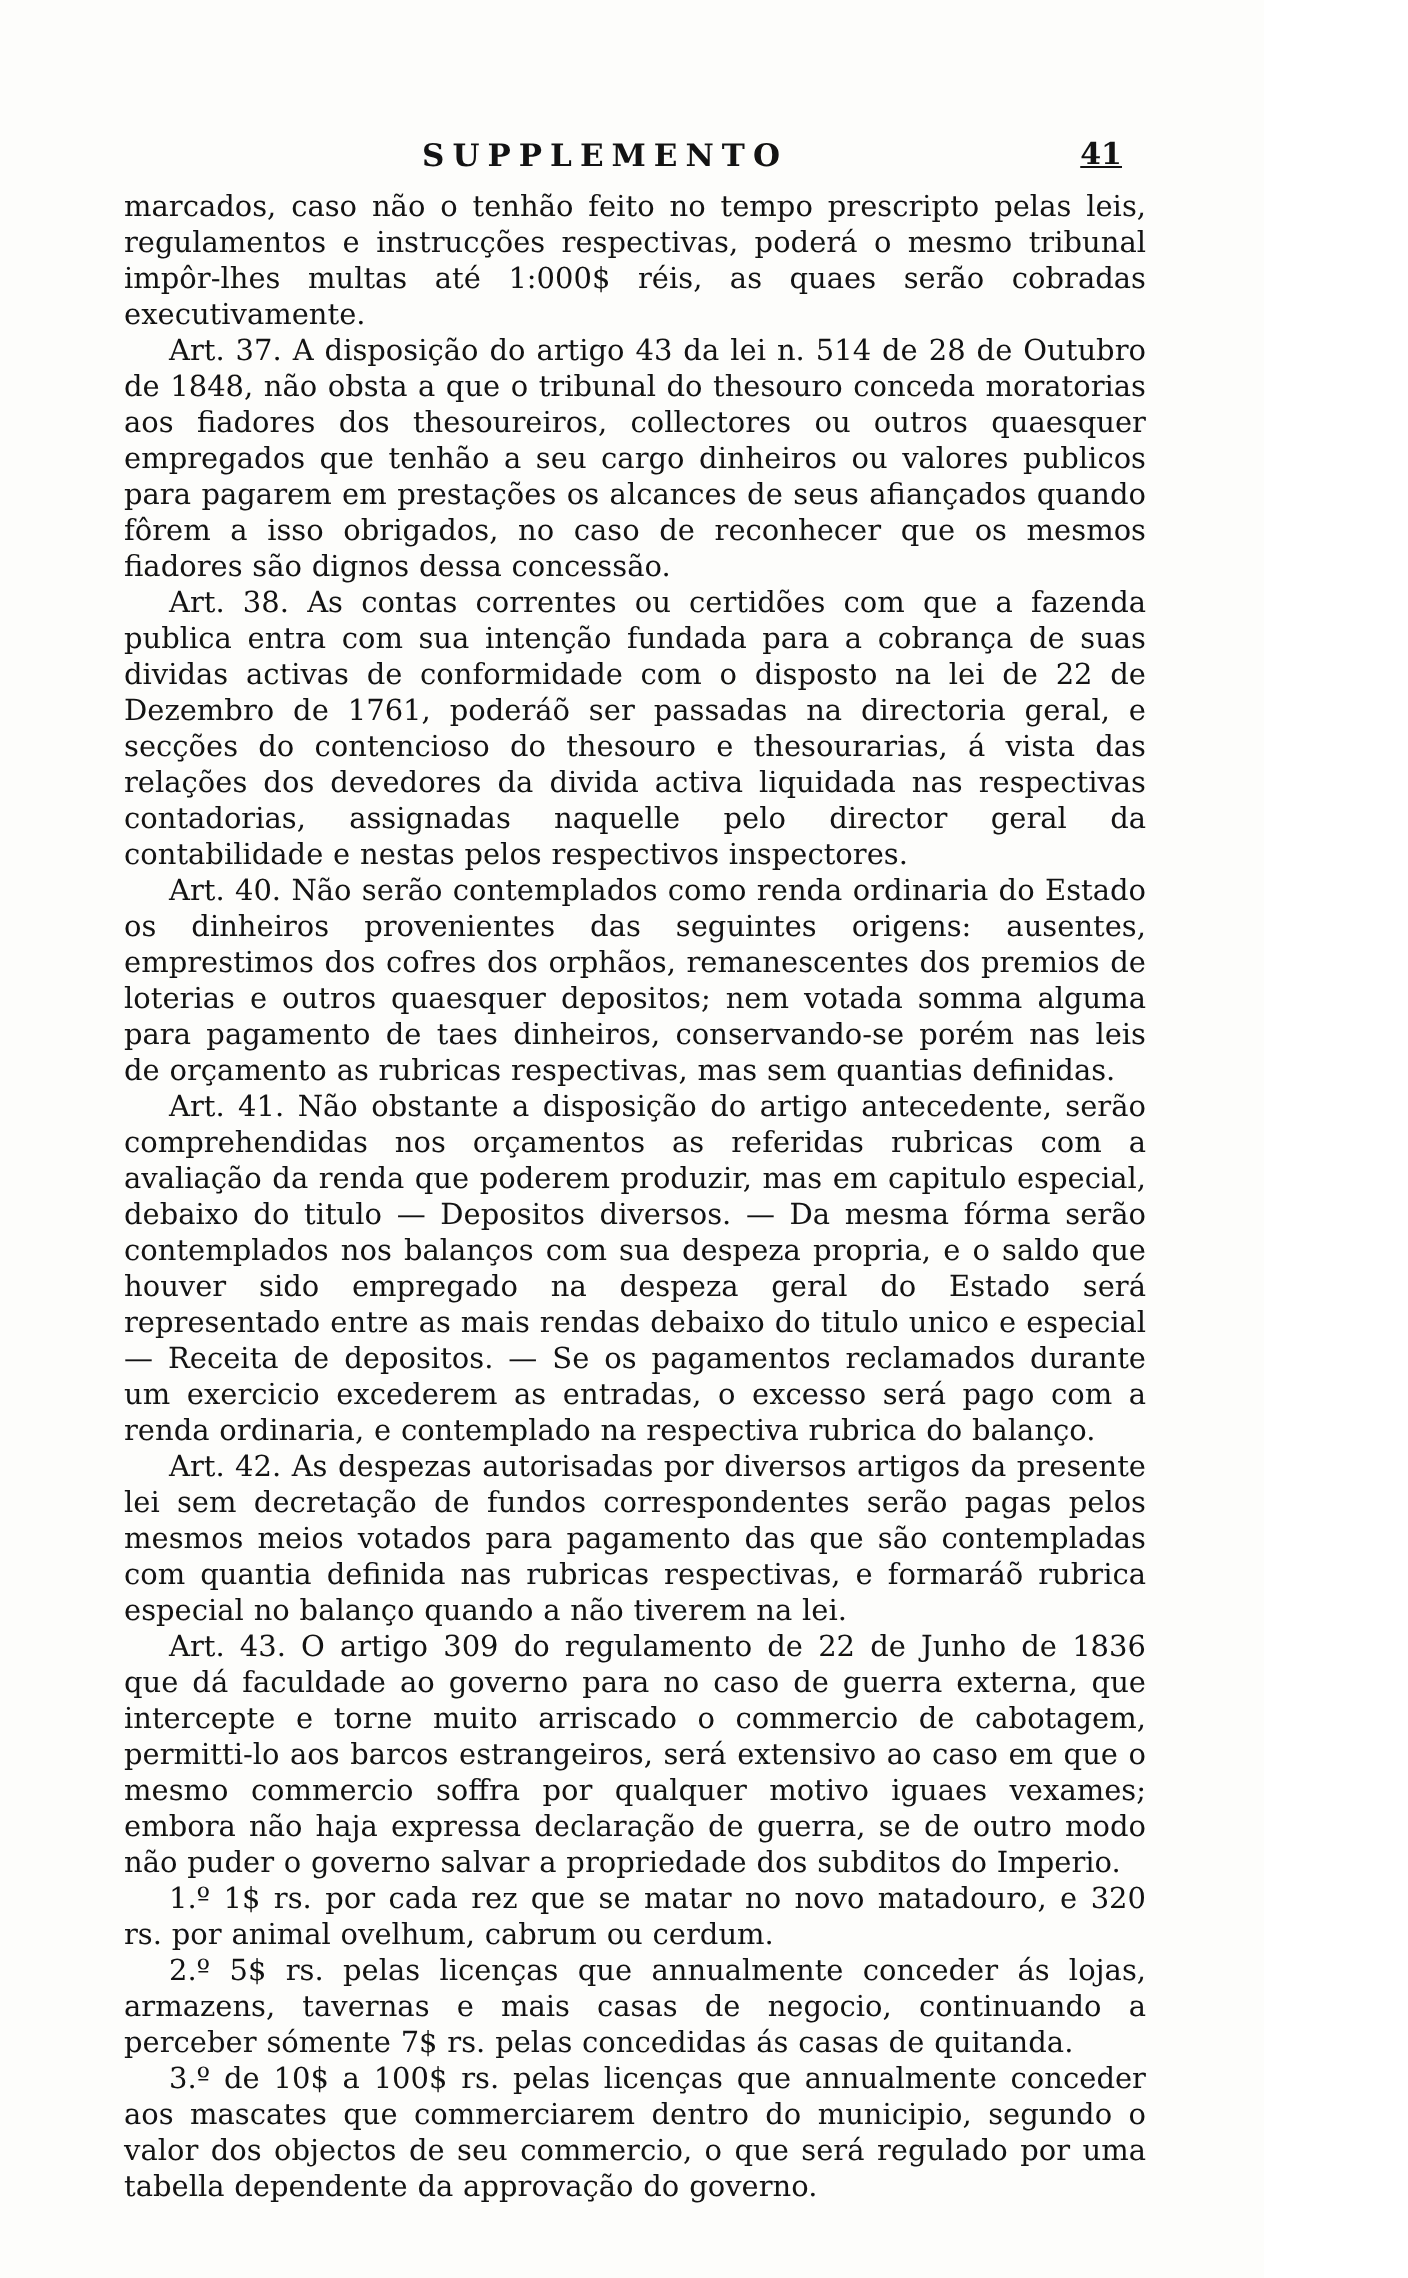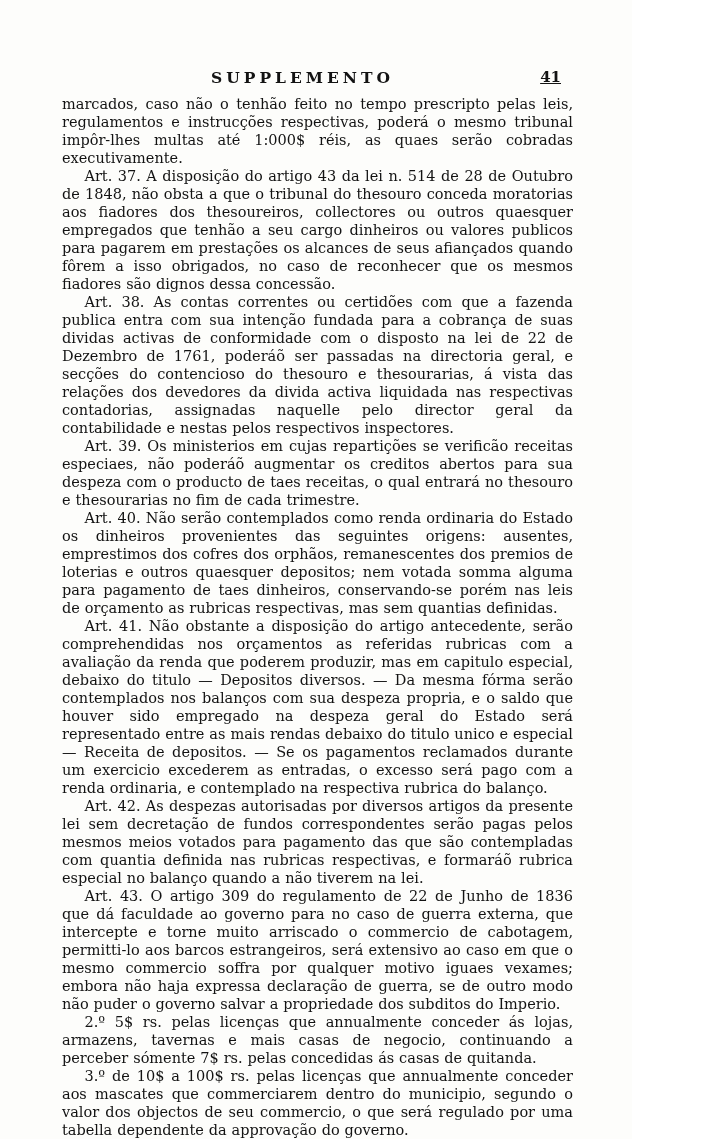--- a/index.html
+++ b/index.html
@@ -60,22 +60,22 @@
 
   <div class="page-header">
     <span class="running-title">SUPPLEMENTO</span>
     <span class="page-number">41</span>
   </div>
 
   <div class="page-body">
     <p class="continuation">marcados, caso não o tenhão feito no tempo prescripto pelas leis, regulamentos e instrucções respectivas, poderá o mesmo tribunal impôr-lhes multas até 1:000$ réis, as quaes serão cobradas executivamente.</p>
     <p>Art. 37. A disposição do artigo 43 da lei n. 514 de 28 de Outubro de 1848, não obsta a que o tribunal do thesouro conceda moratorias aos fiadores dos thesoureiros, collectores ou outros quaesquer empregados que tenhão a seu cargo dinheiros ou valores publicos para pagarem em prestações os alcances de seus afiançados quando fôrem a isso obrigados, no caso de reconhecer que os mesmos fiadores são dignos dessa concessão.</p>
     <p>Art. 38. As contas correntes ou certidões com que a fazenda publica entra com sua intenção fundada para a cobrança de suas dividas activas de conformidade com o disposto na lei de 22 de Dezembro de 1761, poderáõ ser passadas na directoria geral, e secções do contencioso do thesouro e thesourarias, á vista das relações dos devedores da divida activa liquidada nas respectivas contadorias, assignadas naquelle pelo director geral da contabilidade e nestas pelos respectivos inspectores.</p>
-    <p>Art. 39. Os ministerios em cujas repartições se verificão receitas especiaes, não poderáõ augmentar os creditos abertos para sua despeza com o producto de taes receitas, o qual entrará no thesouro e thesourarias no fim de cada trimestre.</p>
     <p>Art. 40. Não serão contemplados como renda ordinaria do Estado os dinheiros provenientes das seguintes origens: ausentes, emprestimos dos cofres dos orphãos, remanescentes dos premios de loterias e outros quaesquer depositos; nem votada somma alguma para pagamento de taes dinheiros, conservando-se porém nas leis de orçamento as rubricas respectivas, mas sem quantias definidas.</p>
     <p>Art. 41. Não obstante a disposição do artigo antecedente, serão comprehendidas nos orçamentos as referidas rubricas com a avaliação da renda que poderem produzir, mas em capitulo especial, debaixo do titulo — Depositos diversos. — Da mesma fórma serão contemplados nos balanços com sua despeza propria, e o saldo que houver sido empregado na despeza geral do Estado será representado entre as mais rendas debaixo do titulo unico e especial — Receita de depositos. — Se os pagamentos reclamados durante um exercicio excederem as entradas, o excesso será pago com a renda ordinaria, e contemplado na respectiva rubrica do balanço.</p>
     <p>Art. 42. As despezas autorisadas por diversos artigos da presente lei sem decretação de fundos correspondentes serão pagas pelos mesmos meios votados para pagamento das que são contempladas com quantia definida nas rubricas respectivas, e formaráõ rubrica especial no balanço quando a não tiverem na lei.</p>
     <p>Art. 43. O artigo 309 do regulamento de 22 de Junho de 1836 que dá faculdade ao governo para no caso de guerra externa, que intercepte e torne muito arriscado o commercio de cabotagem, permitti-lo aos barcos estrangeiros, será extensivo ao caso em que o mesmo commercio soffra por qualquer motivo iguaes vexames; embora não haja expressa declaração de guerra, se de outro modo não puder o governo salvar a propriedade dos subditos do Imperio.</p>
+    <p>1.º 1$ rs. por cada rez que se matar no novo matadouro, e 320 rs. por animal ovelhum, cabrum ou cerdum.</p>
     <p>2.º 5$ rs. pelas licenças que annualmente conceder ás lojas, armazens, tavernas e mais casas de negocio, continuando a perceber sómente 7$ rs. pelas concedidas ás casas de quitanda.</p>
     <p>3.º de 10$ a 100$ rs. pelas licenças que annualmente conceder aos mascates que commerciarem dentro do municipio, segundo o valor dos objectos de seu commercio, o que será regulado por uma tabella dependente da approvação do governo.</p>
   </div>
 
 </div>
 
 </body></html>

